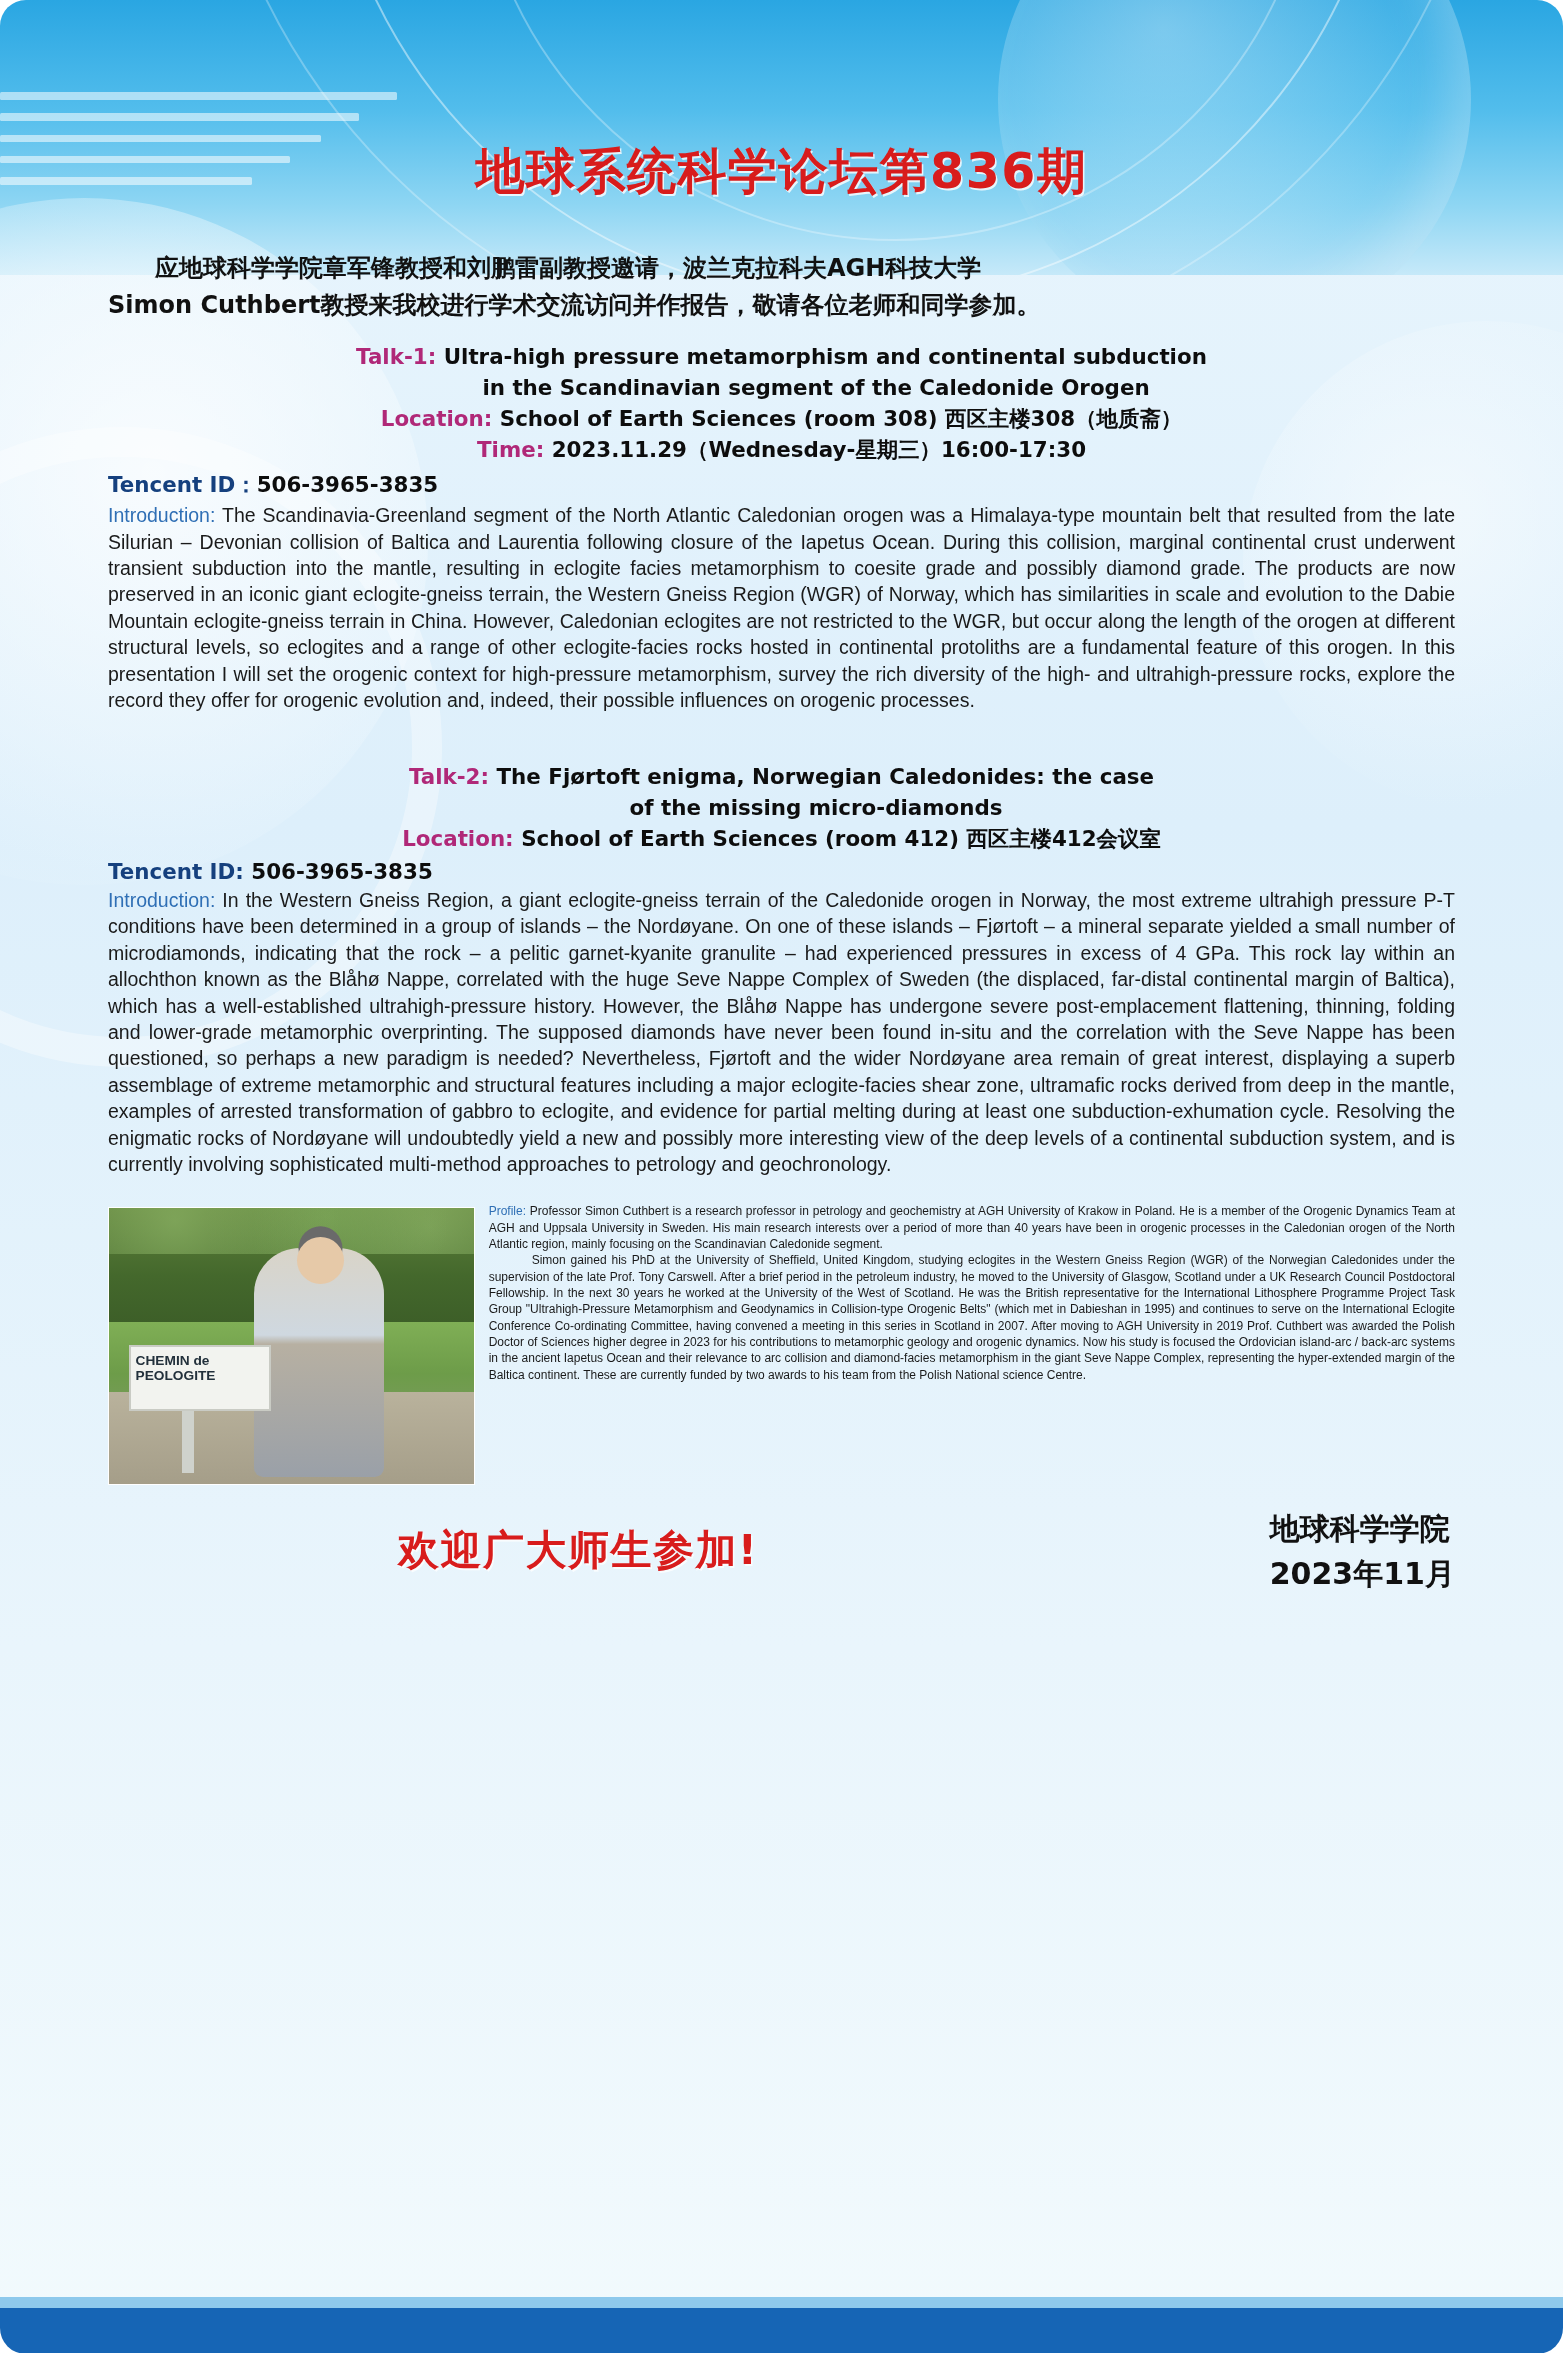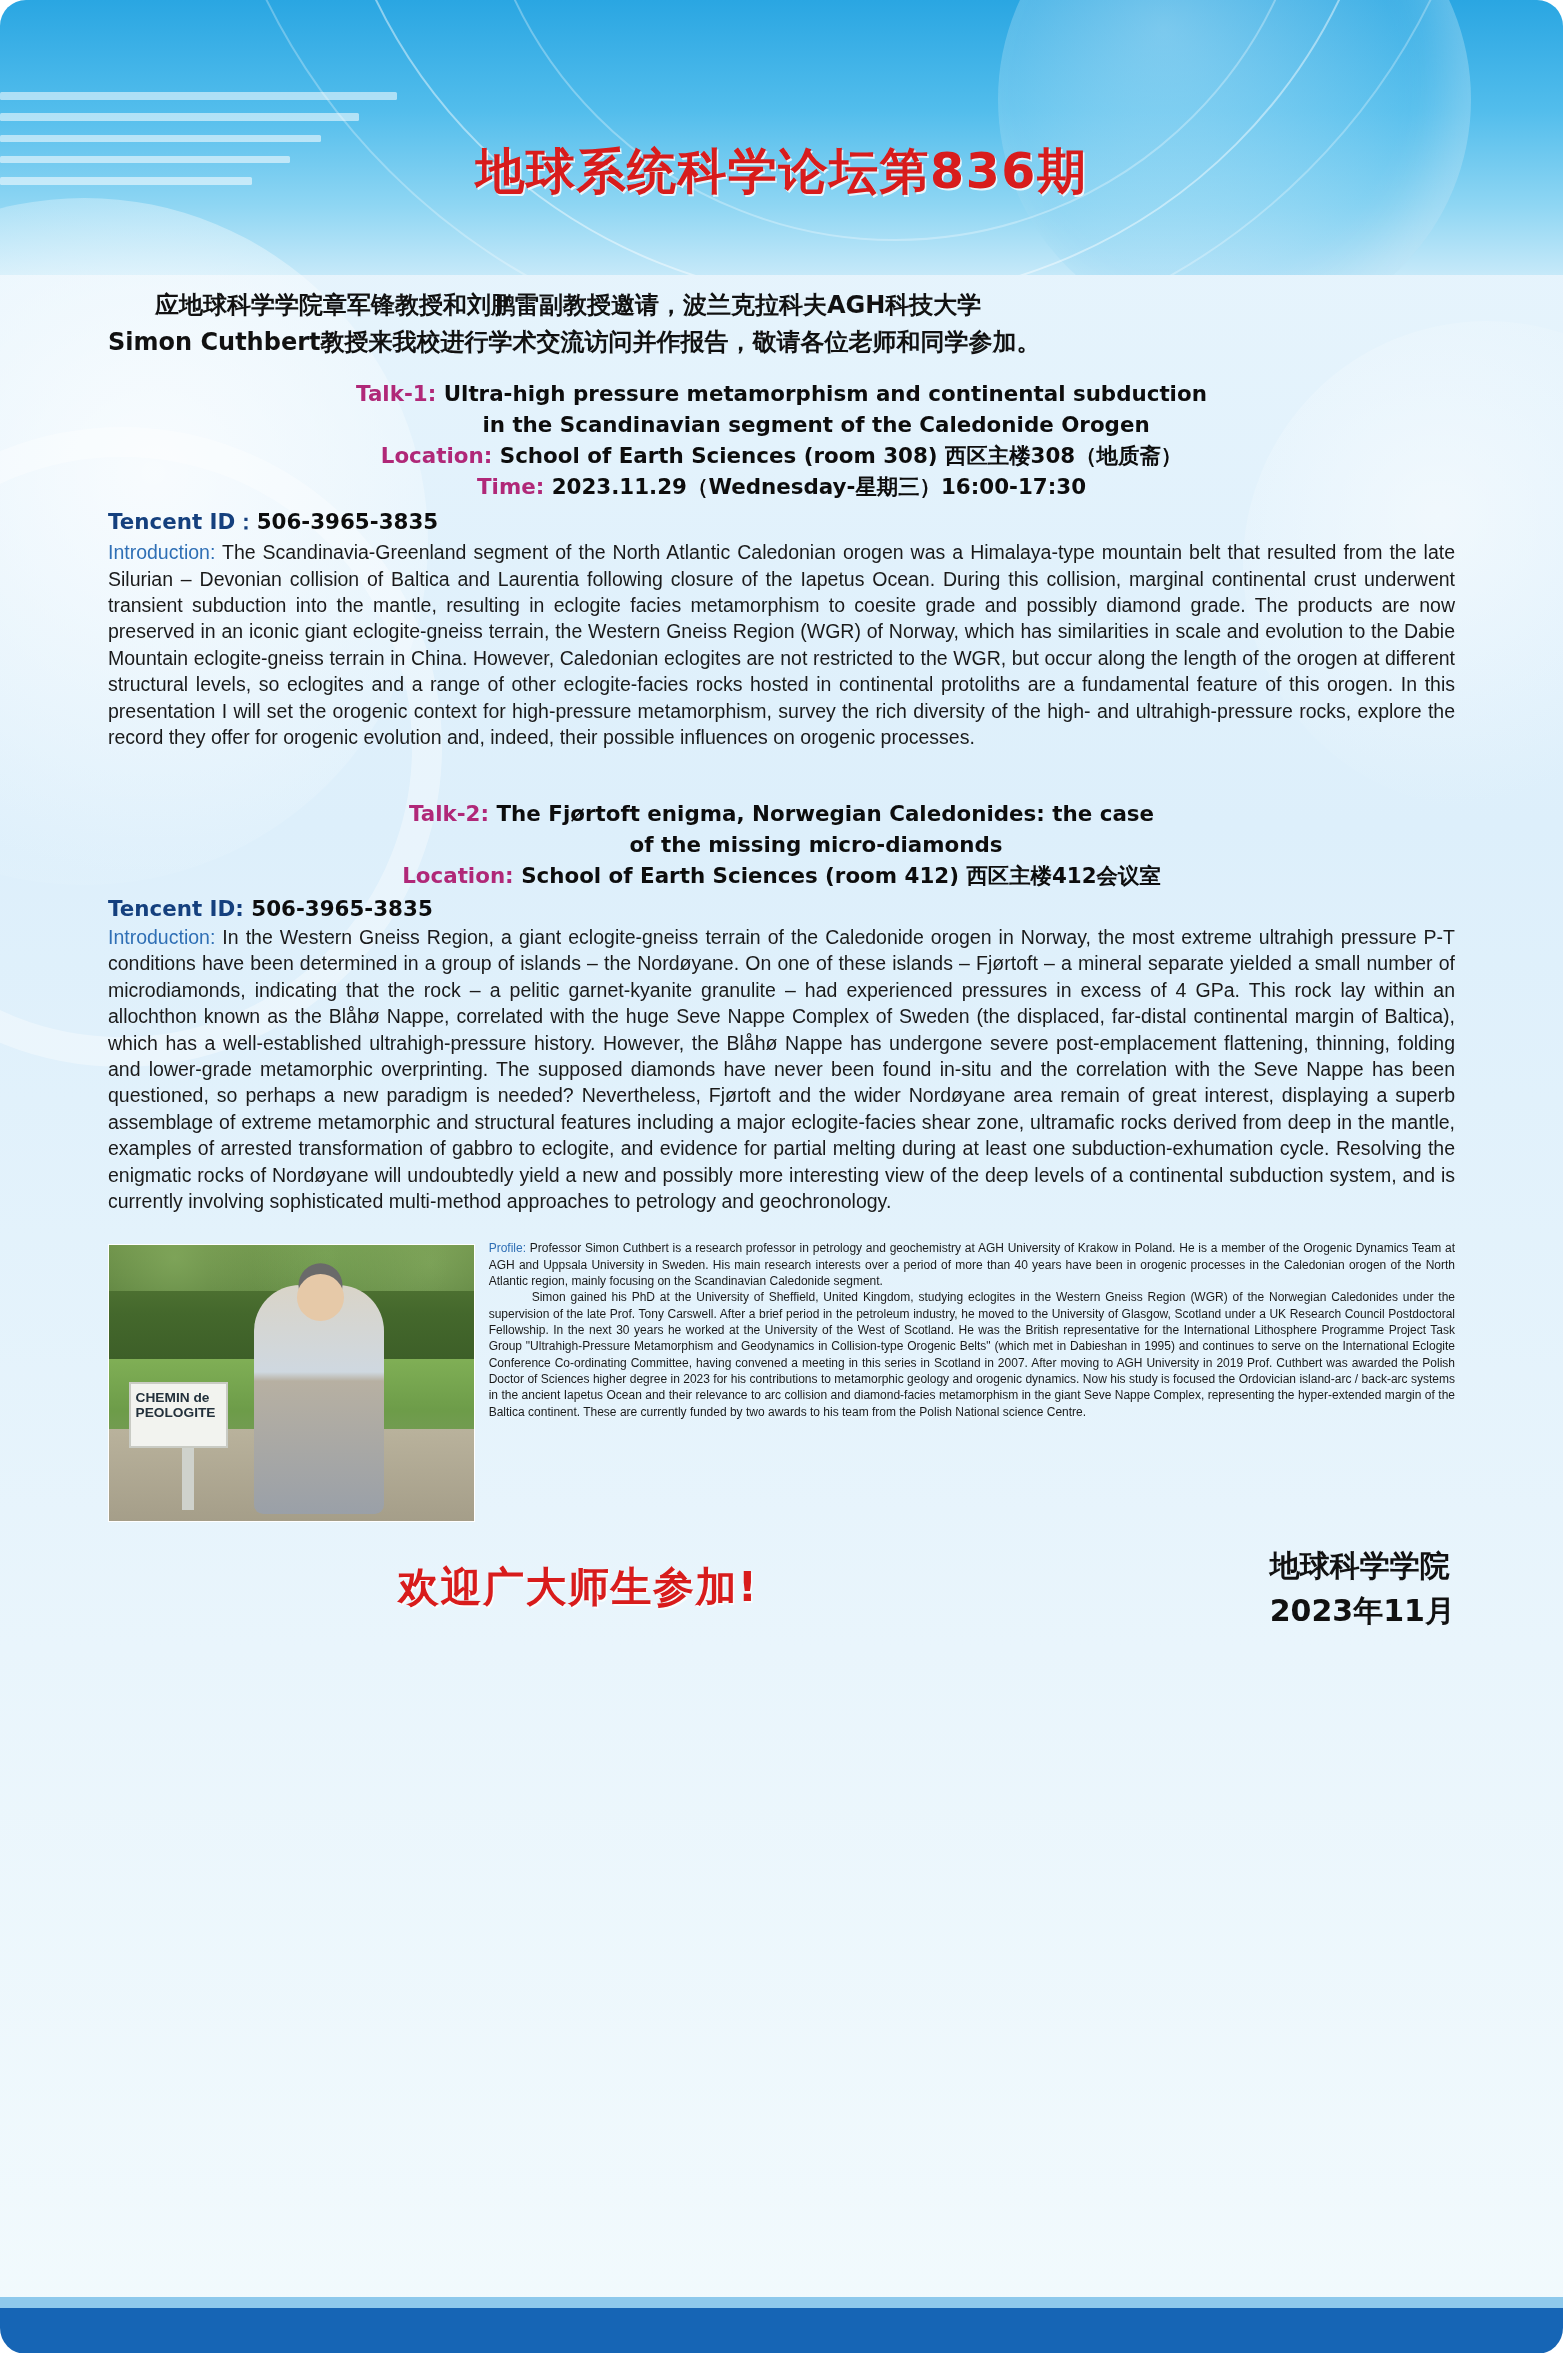--- a/index.html
+++ b/index.html
@@ -117,21 +117,21 @@
     text-align: center;
     font-family: "DejaVu Sans", sans-serif;
     font-weight: bold;
     font-size: 49px;
     letter-spacing: 1.5px;
     color: #d81c1c;
     text-shadow: 1.5px 1.5px 0 rgba(255,255,255,0.8);
   }
 
   .intro-cn {
-    margin-top: 82px;
+    margin-top: 45px;
     font-family: "DejaVu Sans", sans-serif;
     font-weight: bold;
     font-size: 24px;
     line-height: 1.55;
     color: #111111;
     text-align: justify;
   }
   .intro-cn .l1 { text-indent: 47px; }
 
   .talkblock { margin-top: 17px; }
@@ -207,21 +207,21 @@
     border-radius: 46px 46px 9.2px 9.2px;
   }
   .photo .head {
     position: absolute; left: 188px; top: 29px;
     width: 47px; height: 47px; border-radius: 50%;
     background: #e6c9a8;
     box-shadow: 0 -12.2px 0 -1.5px #6a6a6a;
   }
   .photo .sign {
     position: absolute; left: 20px; bottom: 73px;
-    width: 99px; height: 66px;
+    width: 142px; height: 66px;
     background: #f2f3ef;
     border: 2.3px solid #c9cbc4;
     color: #22303b;
     font-size: 13.7px;
     line-height: 1.15;
     font-weight: bold;
     padding: 6.1px 4.6px;
     box-sizing: border-box;
   }
   .photo .post {

